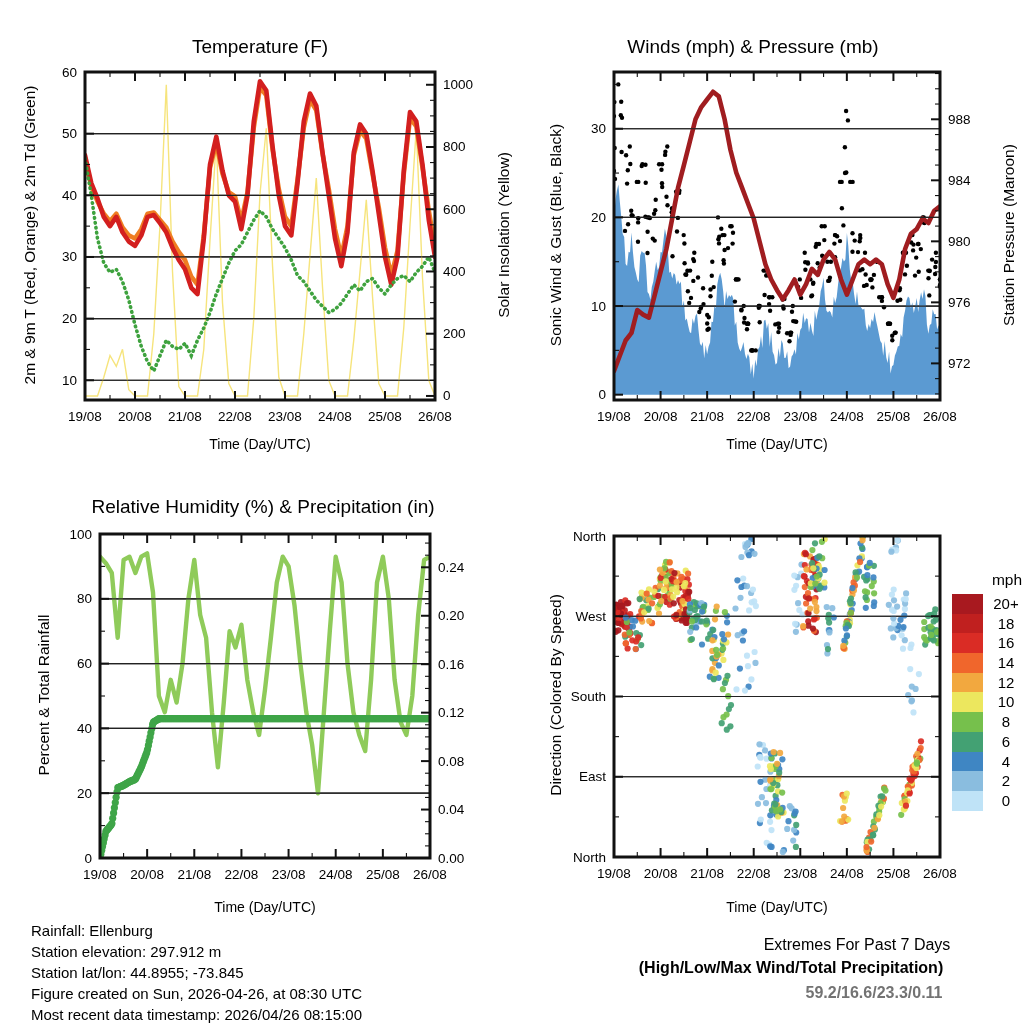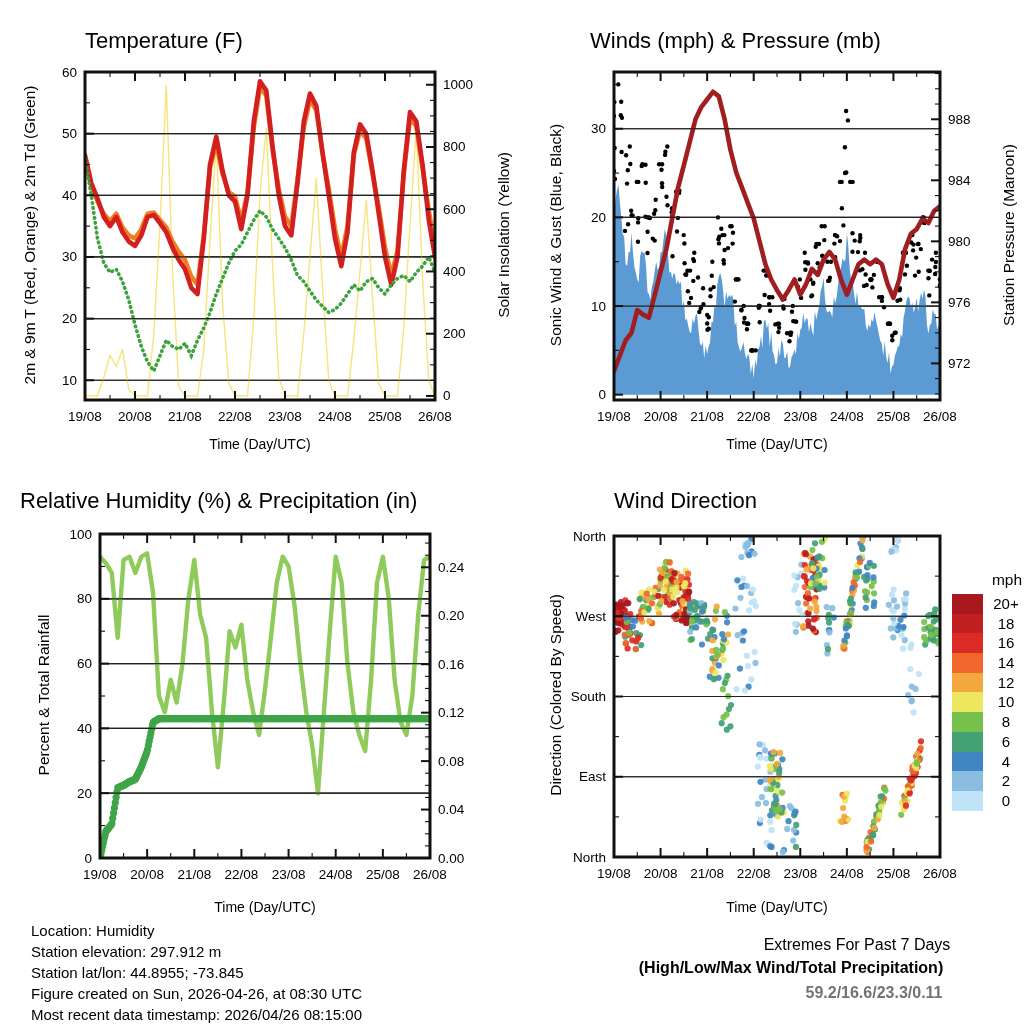--- a/index.html
+++ b/index.html
@@ -4,21 +4,21 @@
 <style>
   html,body{margin:0;padding:0;background:#fff;}
   #page{position:relative;width:1024px;height:1024px;background:#fff;overflow:hidden;
         font-family:"Liberation Sans",sans-serif;color:#000;}
   #chart-svg{position:absolute;left:0;top:0;}
   .grid{stroke:#222;stroke-width:1.2;}
   .tick{stroke:#111;stroke-width:2;}
   .mtick{stroke:#111;stroke-width:1.1;}
   .frame{fill:none;stroke:#111;stroke-width:3;}
   .tl{font:13.5px "Liberation Sans",sans-serif;fill:#000;}
-  .ptitle{position:absolute;font-size:22px;text-align:left;white-space:nowrap;}
+  .ptitle{position:absolute;font-size:19px;text-align:center;white-space:nowrap;margin-top:8px;}
   .xlabel{position:absolute;font-size:14px;text-align:center;white-space:nowrap;}
   .rotlabel{position:absolute;font-size:15.5px;text-align:center;white-space:nowrap;
             transform:rotate(-90deg);transform-origin:center center;}
   #title-1{left:85px;top:28px;width:350px;}
   #title-2{left:590px;top:28px;width:326px;}
   #title-3{left:20px;top:488px;width:486px;}
   #title-4{left:614px;top:488px;width:326px;}
   #xlabel-1{left:85px;top:436px;width:350px;}
   #xlabel-2{left:614px;top:436px;width:326px;}
   #xlabel-3{left:100px;top:899px;width:330px;}
@@ -1883,21 +1883,20 @@
           <line x1="940" x2="935" y1="656.375" y2="656.375" class="mtick"></line>
           <line x1="940" x2="935" y1="576.125" y2="576.125" class="mtick"></line>
           <rect x="614" y="536" width="326" height="321" class="frame"></rect>
         </g>
       </g>
     </svg>
 
   <div class="ptitle" id="title-1">Temperature (F)</div>
   <div class="ptitle" id="title-2">Winds (mph) &amp; Pressure (mb)</div>
   <div class="ptitle" id="title-3">Relative Humidity (%) &amp; Precipitation (in)</div>
-  <div class="ptitle" id="title-4">Wind Direction</div>
 
   <div class="xlabel" id="xlabel-1">Time (Day/UTC)</div>
   <div class="xlabel" id="xlabel-2">Time (Day/UTC)</div>
   <div class="xlabel" id="xlabel-3">Time (Day/UTC)</div>
   <div class="xlabel" id="xlabel-4">Time (Day/UTC)</div>
 
   <div class="rotlabel" id="ylab-1l">2m &amp; 9m T (Red, Orange) &amp; 2m Td (Green)</div>
   <div class="rotlabel" id="ylab-1r">Solar Insolation (Yellow)</div>
   <div class="rotlabel" id="ylab-2l">Sonic Wind &amp; Gust (Blue, Black)</div>
   <div class="rotlabel" id="ylab-2r">Station Pressure (Maroon)</div>
@@ -1948,21 +1947,21 @@
           <div class="cb-label">2</div>
         </div>
         <div class="cb-row">
           <div class="cb-swatch" style="background: rgb(191, 227, 247);"></div>
           <div class="cb-label">0</div>
         </div>
       </div>
   </div>
 
   <div id="footer-left">
-    <div>Location: Humidity</div>
+    <div>Rainfall: Ellenburg</div>
     <div>Station elevation: 297.912 m</div>
     <div>Station lat/lon: 44.8955; -73.845</div>
     <div>Figure created on Sun, 2026-04-26, at 08:30 UTC</div>
     <div>Most recent data timestamp: 2026/04/26 08:15:00</div>
   </div>
 
   <div class="ext" id="ext-1">Extremes For Past 7 Days</div>
   <div class="ext" id="ext-2">(High/Low/Max Wind/Total Precipitation)</div>
   <div class="ext" id="ext-3" style="color: #737373;">59.2/16.6/23.3/0.11</div>
 </div>

